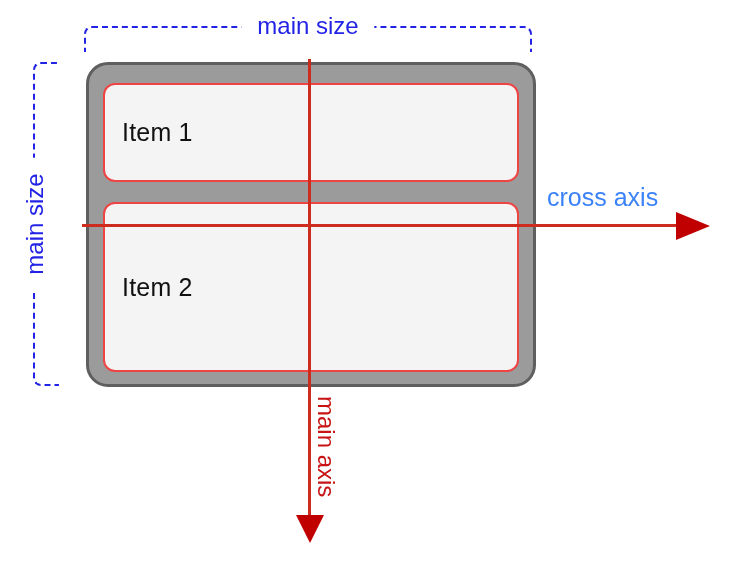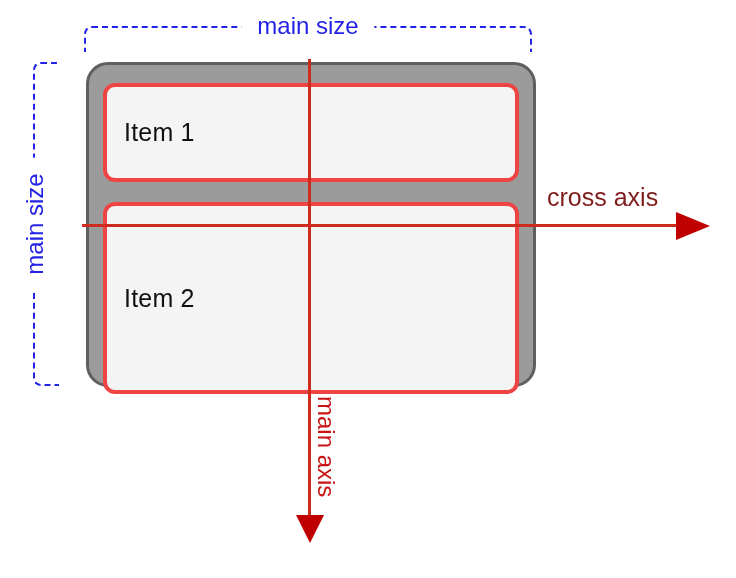--- a/index.html
+++ b/index.html
@@ -27,33 +27,33 @@
     background: #9b9b9b;
     border: 3px solid #5f5f5f;
     border-radius: 22px;
   }
   .flex-item {
     position: absolute;
     left: 103px;
     width: 416px;
     box-sizing: border-box;
     background: #f4f4f4;
-    border: 4px solid #ef4444;
+    border: 2px solid #ef4444;
     border-radius: 12px;
     display: flex;
     align-items: center;
   }
   .flex-item .item-label {
     margin-left: 17px;
     font-size: 25px;
     color: #111111;
     letter-spacing: 0.2px;
   }
   .item-1 { top: 83px;  height: 99px;  }
-  .item-2 { top: 202px; height: 192px; }
+  .item-2 { top: 202px; height: 170px; }
 
   
   .bracket-cross {
     position: absolute;
     left: 84px;
     top: 26px;
     width: 448px;
     height: 26px;
     box-sizing: border-box;
     border: 2.5px dashed #2323e6;
@@ -129,21 +129,21 @@
     height: 0;
     border-left: 14px solid transparent;
     border-right: 14px solid transparent;
     border-top: 28px solid #c00000;
   }
   .axis-label-cross {
     position: absolute;
     left: 547px;
     top: 183px;
     font-size: 25px;
-    color: #7f1d1d;
+    color: #3b82f6;
     white-space: nowrap;
   }
   .axis-label-main {
     position: absolute;
     left: 312px;
     top: 396px;
     writing-mode: vertical-rl;
     font-size: 24px;
     color: #c81414;
     white-space: nowrap;

